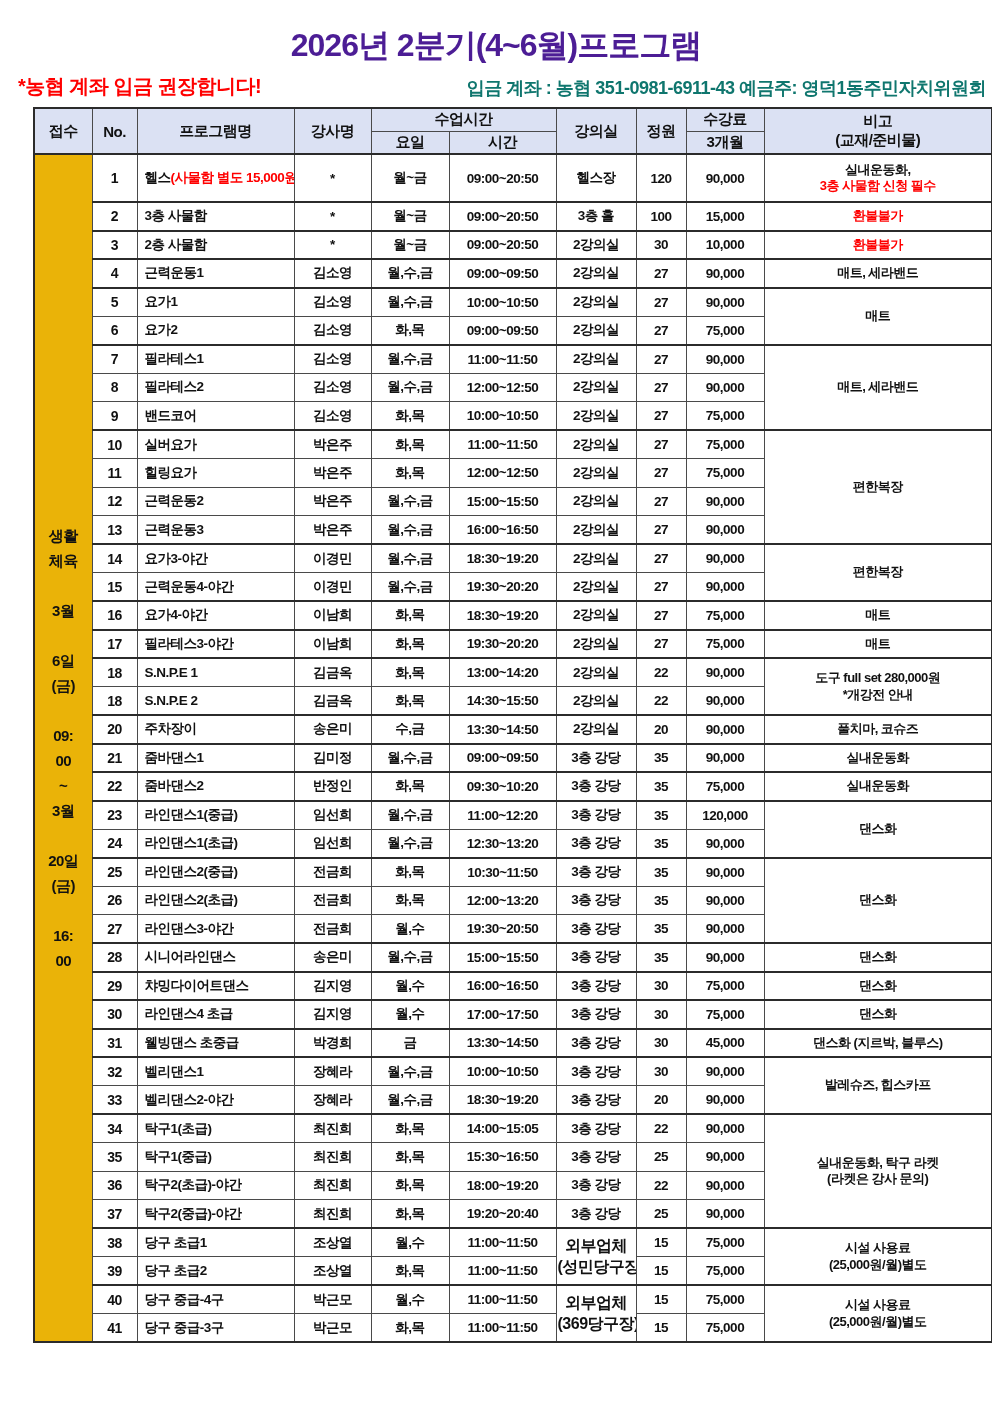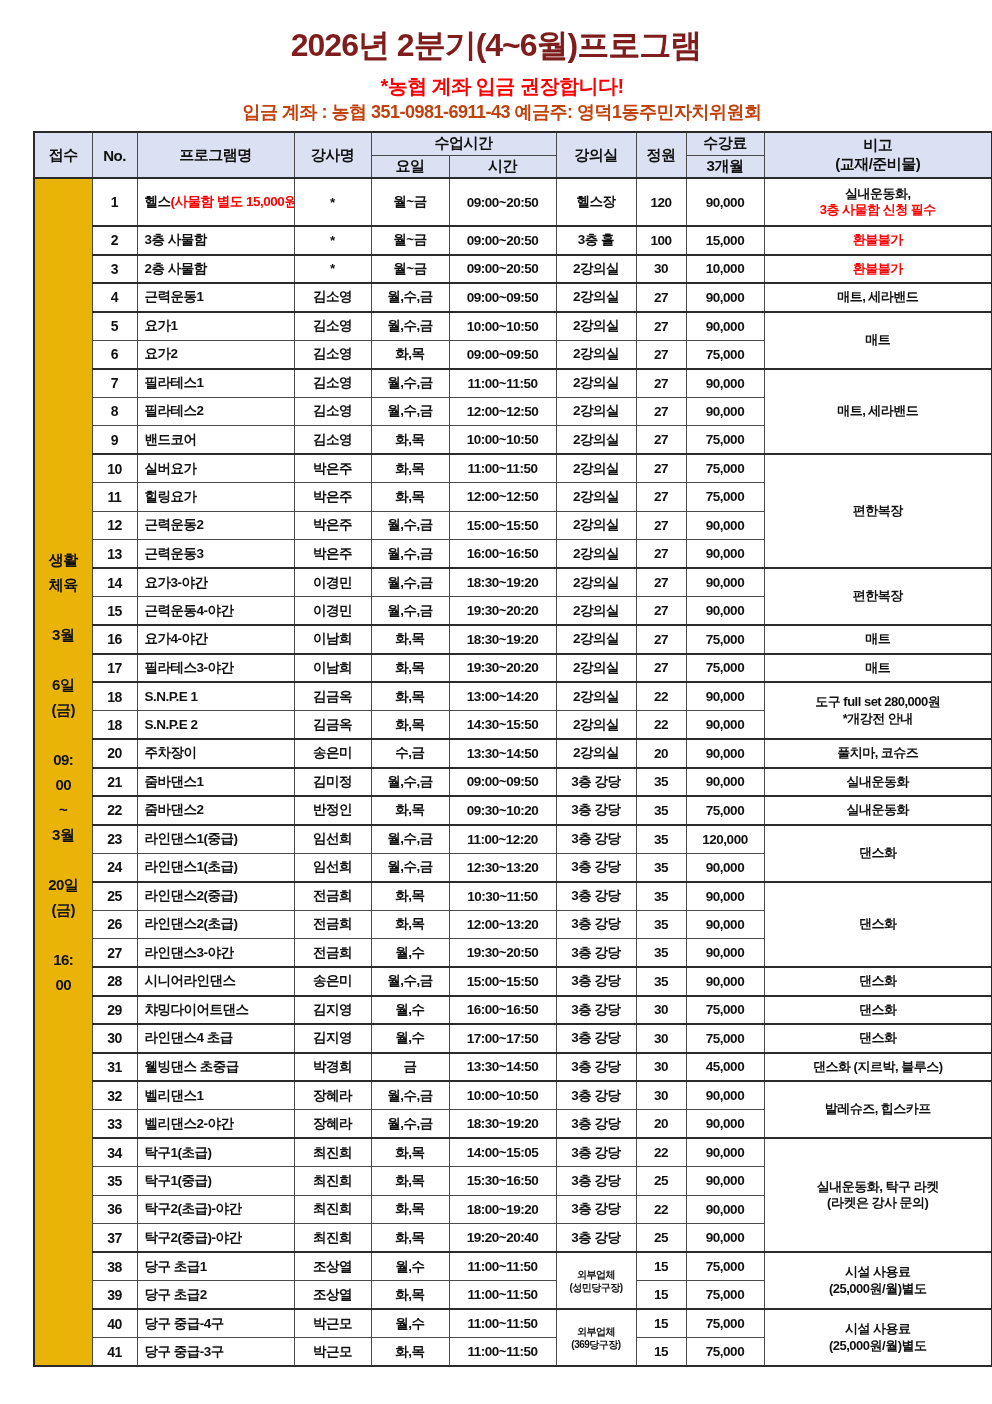--- a/index.html
+++ b/index.html
@@ -8,34 +8,34 @@
     width:992px; height:1404px;
     font-family:"Liberation Sans","DejaVu Sans",sans-serif;
     color:#111;
   }
   .page { position:relative; width:992px; height:1404px; overflow:hidden; }
 
   .page-title {
     margin:24px 0 0 0;
     text-align:center;
     font-size:32px; font-weight:800; letter-spacing:-1px;
-    color:#7f1d1d;
+    color:#4c1d95;
   }
   .parking-notice {
     margin-top:3px;
     text-align:center;
     font-size:14px; font-weight:bold;
     color:#ff0000;
   }
   .account-row {
     margin:5px 6px 0 18px;
-    display:flex; justify-content:space-between; align-items:center;flex-direction:column;
+    display:flex; justify-content:space-between; align-items:flex-end;
   }
   .account-left  { color:#ff0000; font-size:20px; font-weight:800; letter-spacing:-0.5px; }
-  .account-right { color:#c2410c; font-size:18px; font-weight:800; letter-spacing:-0.5px; }
+  .account-right { color:#0f766e; font-size:18px; font-weight:800; letter-spacing:-0.5px; }
 
   table.program-table {
     margin:7px 0 0 33px;
     border-collapse:collapse;
     table-layout:fixed;
     width:958px;
     border:2px solid #2b2b2b;
     padding-left:16px;
   }
   th, td {
@@ -54,21 +54,21 @@
   }
   thead .hdr-sub { display:block; font-size:15px; }
   tbody tr { height:28.5px; }
   tbody tr.tall { height:48px; }
   tbody td { font-size:13.5px; letter-spacing:-0.5px; }
   tbody tr.group-start td, tbody tr.group-start th { border-top:2px solid #2b2b2b; }
   td.num  { font-size:14px; }
   td.prog { text-align:left; padding-left:7px; }
   td.note { font-size:13px; }
   td.note div { line-height:1.25; }
-  td.room-small div { font-size:10px; line-height:1.3; letter-spacing:-0.5px; }
+  td.room-small div { font-size:16px; line-height:1.3; letter-spacing:-0.5px; }
   td.reception-cell {
     background:#eab308;
     vertical-align:middle;
     font-size:15px;
   }
   td.reception-cell .rec-line { line-height:25px; }
   .red { color:#ff0000; }
 </style>
 </head>
 <body>

